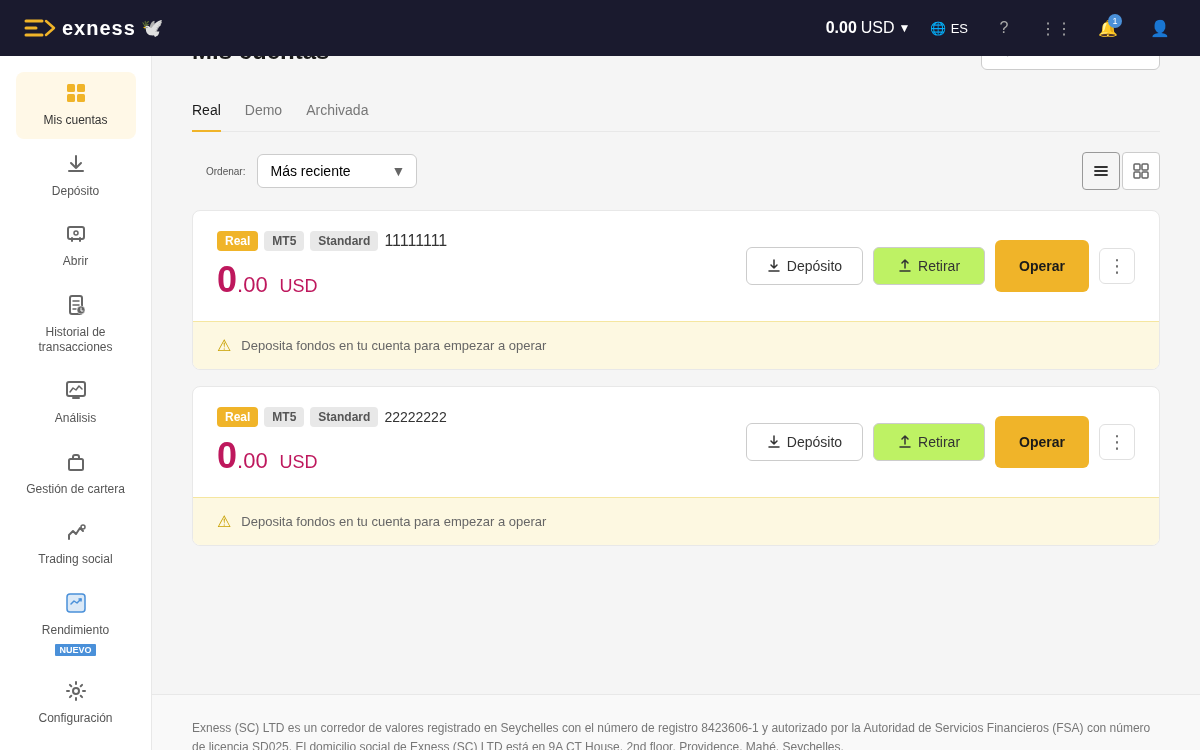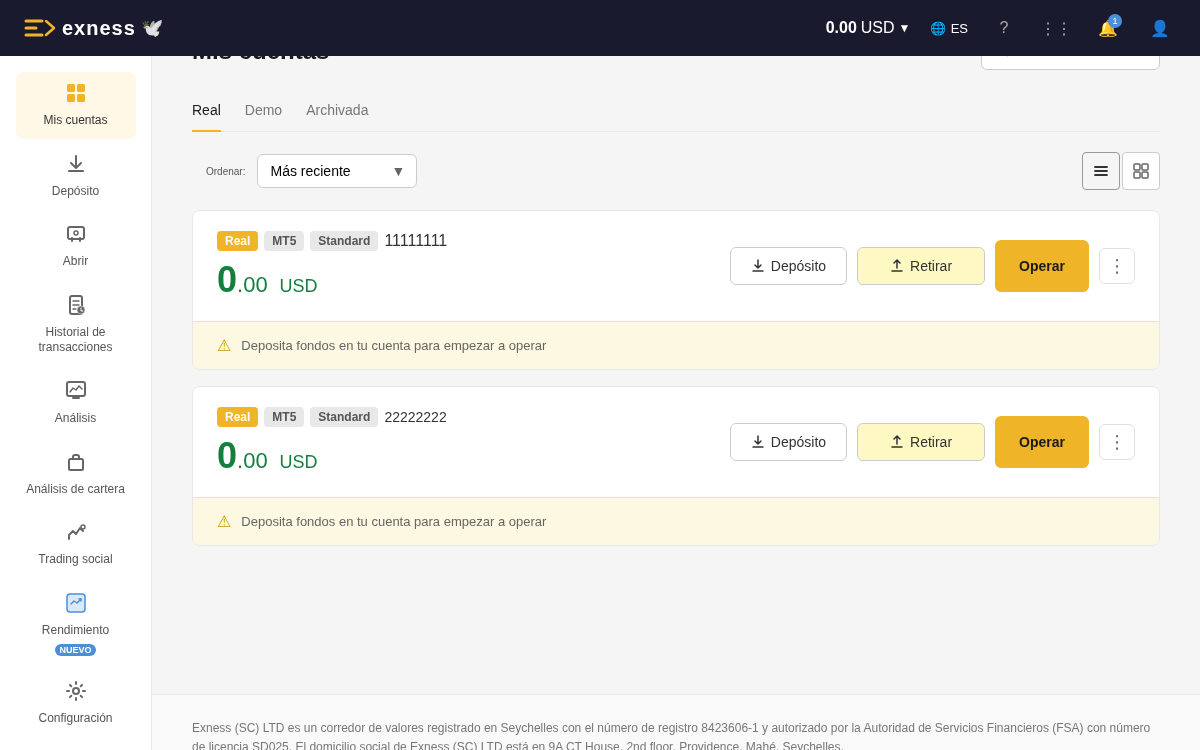--- a/index.html
+++ b/index.html
@@ -53,21 +53,21 @@
       border-radius: 8px;
       cursor: pointer;
       gap: 4px;
       text-align: center;
     }
     .sidebar-item.active { background: #fff8e7; }
     .sidebar-item-icon { font-size: 20px; color: #666; }
     .sidebar-item.active .sidebar-item-icon { color: #f0b429; }
     .sidebar-item-label { font-size: 12px; color: #555; line-height: 1.3; }
     .sidebar-item.active .sidebar-item-label { color: #333; font-weight: 500; }
-    .new-badge { background: #4a90d9; color: #fff; font-size: 9px; font-weight: 700; border-radius: 6px; padding: 1px 4px; margin-top: 2px; display: inline-block; }
+    .new-badge { background: #4a90d9; color: #fff; font-size: 9px; font-weight: 700; border-radius: 1px; padding: 1px 4px; margin-top: 2px; display: inline-block; }
 
     
     .main-content {
       margin-left: 152px;
       flex: 1;
       padding: 32px 40px;
       min-height: calc(100vh - 56px);
     }
 
     
@@ -136,41 +136,41 @@
     .account-tags { display: flex; align-items: center; gap: 6px; }
     .tag {
       padding: 3px 8px;
       border-radius: 4px;
       font-size: 12px;
       font-weight: 600;
     }
     .tag-real { background: #f0b429; color: #fff; }
     .tag-mt5 { background: #e8e8e8; color: #555; }
     .tag-standard { background: #e8e8e8; color: #555; }
-    .account-balance { font-size: 28px; font-weight: 400; color: #15803d; }
+    .account-balance { font-size: 28px; font-weight: 400; color: #be185d; }
     .account-balance .zero { font-size: 36px; font-weight: 700; }
     .account-balance .decimals { font-size: 22px; }
     .account-balance .currency { font-size: 18px; margin-left: 4px; }
     .account-right { display: flex; align-items: center; gap: 10px; }
     .btn-deposit {
       border: 1px solid #ccc;
       background: #fff;
       padding: 10px 20px;
       border-radius: 6px;
       cursor: pointer;
       font-size: 14px;
       color: #333;
       display: flex;
       align-items: center;
       gap: 6px;
     }
     .btn-withdraw {
       border: 1px solid #ccc;
-      background: #fef9c3;
-      padding: 10px 32px;
+      background: #bef264;
+      padding: 10px 24px;
       border-radius: 6px;
       cursor: pointer;
       font-size: 14px;
       color: #333;
       display: flex;
       align-items: center;
       gap: 6px;
     }
     .btn-operate {
       background: #f0b429;
@@ -328,21 +328,21 @@
     <span class="sidebar-item-label">Análisis</span>
   </div>
 
   <div class="sidebar-item">
     <span class="sidebar-item-icon">
       <svg width="22" height="22" viewBox="0 0 22 22" fill="none">
         <rect x="4" y="8" width="14" height="11" rx="1.5" stroke="#666" stroke-width="2" fill="none"></rect>
         <path d="M8 8 L8 6 C8 4.9 8.9 4 10 4 L12 4 C13.1 4 14 4.9 14 6 L14 8" stroke="#666" stroke-width="2" stroke-linecap="round"></path>
       </svg>
     </span>
-    <span class="sidebar-item-label">Análisis de cartera</span>
+    <span class="sidebar-item-label">Gestión de cartera</span>
   </div>
 
   <div class="sidebar-item">
     <span class="sidebar-item-icon">
       <svg width="22" height="22" viewBox="0 0 22 22" fill="none">
         <path d="M4 18 L4 14 L8 10 L11 13 L15 7 L18 10" stroke="#666" stroke-width="2" stroke-linecap="round" stroke-linejoin="round" fill="none"></path>
         <circle cx="18" cy="6" r="2" stroke="#666" stroke-width="1.5" fill="none"></circle>
       </svg>
     </span>
     <span class="sidebar-item-label">Trading social</span>

